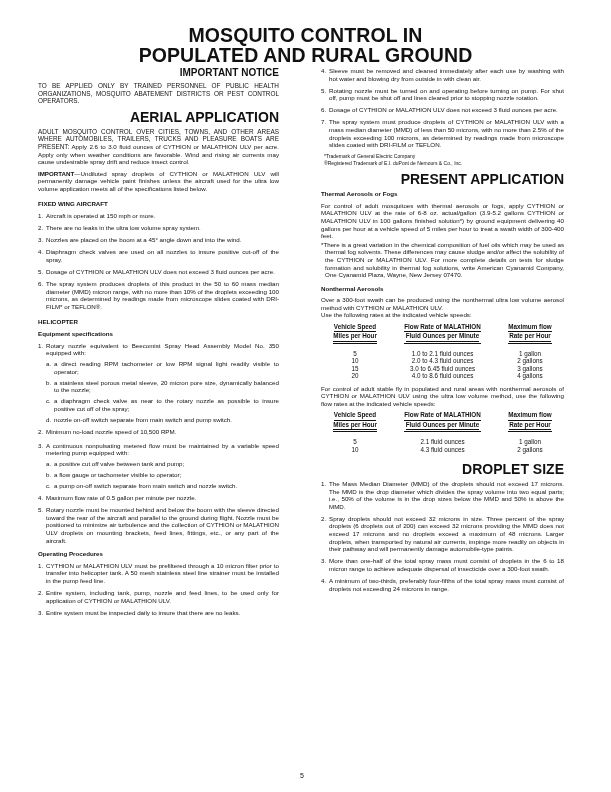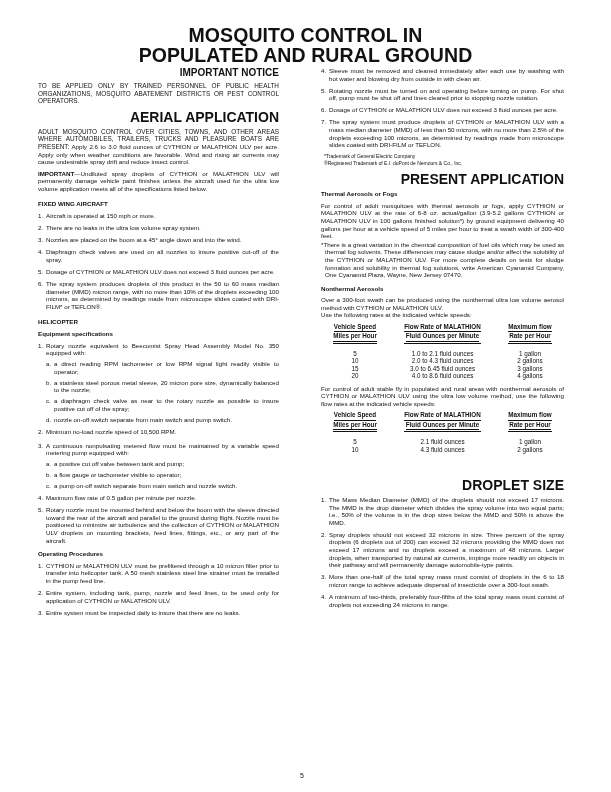--- a/index.html
+++ b/index.html
@@ -165,21 +165,21 @@
           <td>1 gallon</td>
         </tr>
       <tr>
           <td>10</td>
           <td>4.3 fluid ounces</td>
           <td>2 gallons</td>
         </tr>
     </tbody>
   </table>
 
-  <div class="h2 big" style="margin-top:26px">DROPLET SIZE</div>
+  <div class="h2 big" style="margin-top:10px">DROPLET SIZE</div>
   <div class="ol">
     <div class="li"><span class="num">1.</span><span>The Mass Median Diameter (MMD) of the droplets should not exceed 17 microns. The MMD is the drop diameter which divides the spray volume into two equal parts; i.e., 50% of the volume is in the drop sizes below the MMD and 50% is above the MMD.</span></div>
     <div class="li"><span class="num">2.</span><span>Spray droplets should not exceed 32 microns in size. Three percent of the spray droplets (6 droplets out of 200) can exceed 32 microns providing the MMD does not exceed 17 microns and no droplets exceed a maximum of 48 microns. Larger droplets, when transported by natural air currents, impinge more readily on objects in their pathway and will permanently damage automobile-type paints.</span></div>
     <div class="li"><span class="num">3.</span><span>More than one-half of the total spray mass must consist of droplets in the 6 to 18 micron range to achieve adequate dispersal of insecticide over a 300-foot swath.</span></div>
     <div class="li"><span class="num">4.</span><span>A minimum of two-thirds, preferably four-fifths of the total spray mass must consist of droplets not exceeding 24 microns in range.</span></div>
   </div>
 </div>
 
 <div class="page-num">5</div>
 

